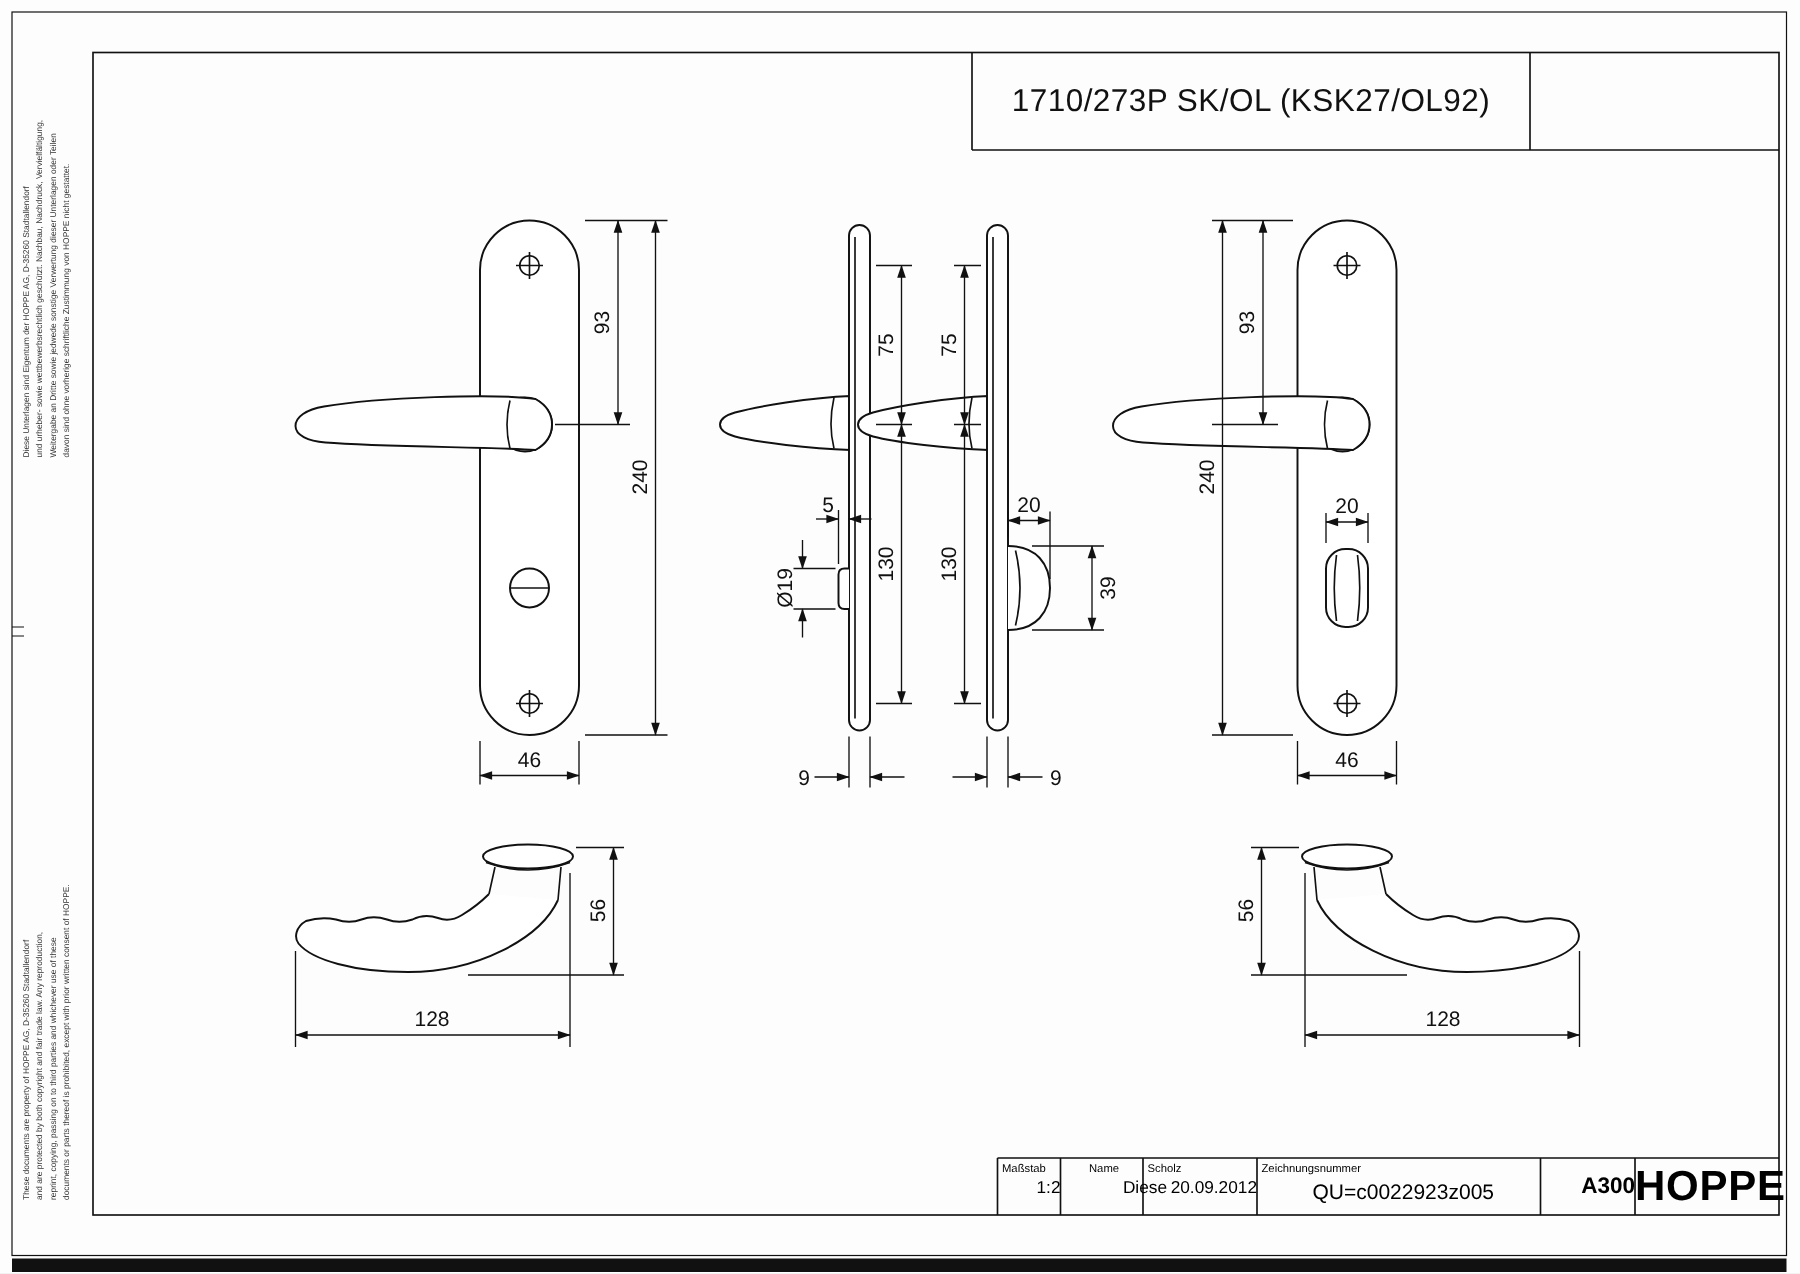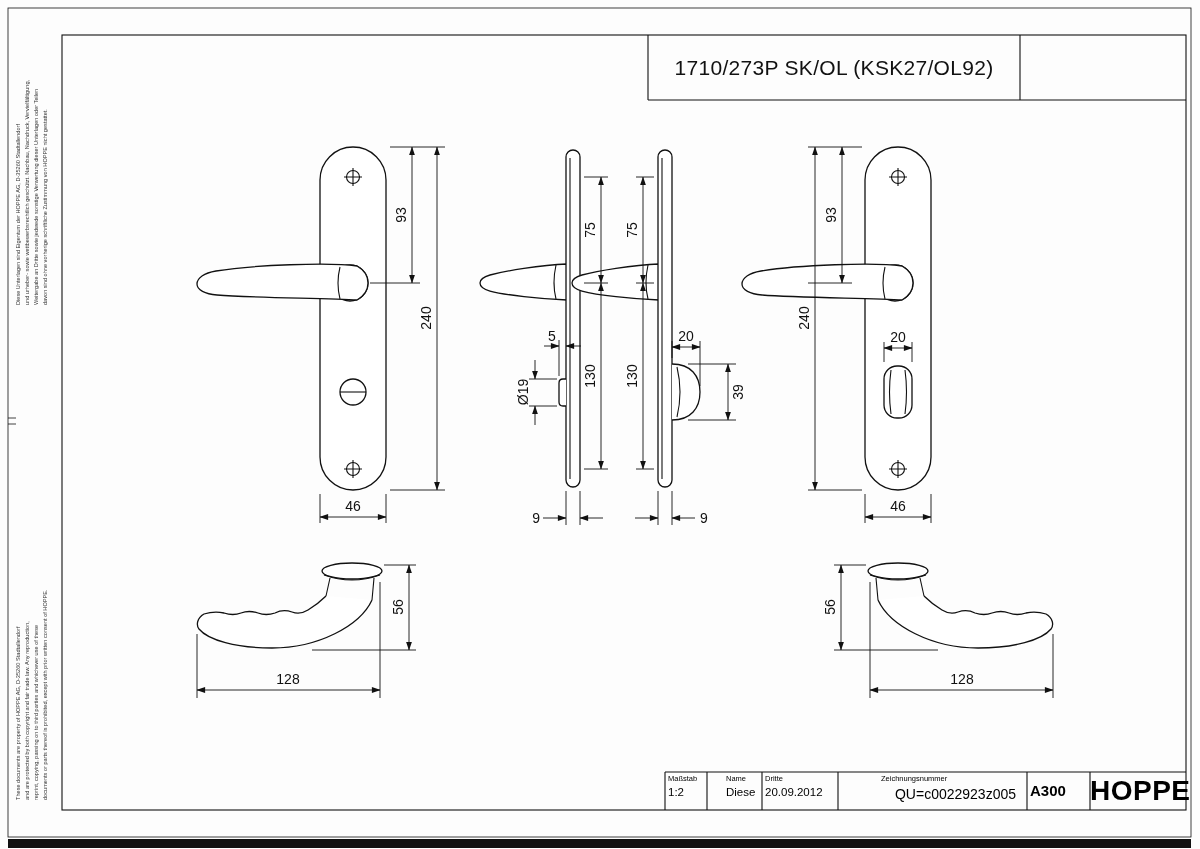--- a/index.html
+++ b/index.html
@@ -9,21 +9,21 @@
   .objl{stroke:#111;stroke-width:1.1;fill:none;}
   .dim{stroke:#111;stroke-width:0.9;fill:none;}
   .frame{stroke:#111;stroke-width:1.1;fill:none;}
   .thin{stroke:#111;stroke-width:0.8;fill:none;}
   .dimtxt{font:14px "Liberation Sans",sans-serif;fill:#111;}
   .abs{position:absolute;color:#111;}
   .title-text{left:648px;top:35px;width:372px;height:65px;display:flex;align-items:center;justify-content:center;font-size:21px;letter-spacing:0.3px;}
   .side-note{left:14px;transform:rotate(-90deg);transform-origin:0 0;font-size:5.6px;line-height:1.6;white-space:pre-line;width:272px;color:#333;}
   .tb-cell{position:absolute;top:772px;height:46px;box-sizing:border-box;}
   .tb-label{font-size:7.5px;padding:2px 0 0 3px;}
-  .tb-value{font-size:11.5px;padding:3px 0 0 3px;text-align:left;}
+  .tb-value{font-size:11.5px;padding:3px 0 0 3px;text-align:right;}
   .tb-value.big{font-size:14px;text-align:center;padding-left:6px;}
   .tb-value.fmt{font-size:15px;padding-top:10px;}
   .brand{display:flex;align-items:center;justify-content:space-between;gap:5px;height:38px;font-size:28px;font-weight:800;letter-spacing:0.5px;}
   .footer-note{left:700px;top:813px;width:486px;text-align:right;font-size:10.5px;color:#222;}
   .blackbar{left:8px;top:839px;width:1183px;height:9px;background:#111;}
 </style>
 </head>
 <body>
 
 <div class="page">
@@ -195,24 +195,24 @@
 
   <div class="tb-cell" style="left:665px;width:42px;">
     <div class="tb-label">Maßstab</div>
     <div class="tb-value">1:2</div>
   </div>
   <div class="tb-cell" style="left:707px;width:55px;margin-left:16px;">
     <div class="tb-label">Name</div>
     <div class="tb-value">Diese</div>
   </div>
   <div class="tb-cell" style="left:762px;width:76px;">
-    <div class="tb-label">Dritte</div>
+    <div class="tb-label">Scholz</div>
     <div class="tb-value">20.09.2012</div>
   </div>
-  <div class="tb-cell" style="left:838px;width:189px;padding-left:40px;">
+  <div class="tb-cell" style="left:838px;width:189px;">
     <div class="tb-label">Zeichnungsnummer</div>
     <div class="tb-value big">QU=c0022923z005</div>
   </div>
   <div class="tb-cell" style="left:1027px;width:63px;font-weight:bold;">
     <div class="tb-value fmt">A300</div>
   </div>
   <div class="tb-cell" style="left:1090px;width:96px;">
     <div class="brand">
       <span>HOPPE</span>
       <svg width="24" height="24" viewBox="0 0 26 24">

